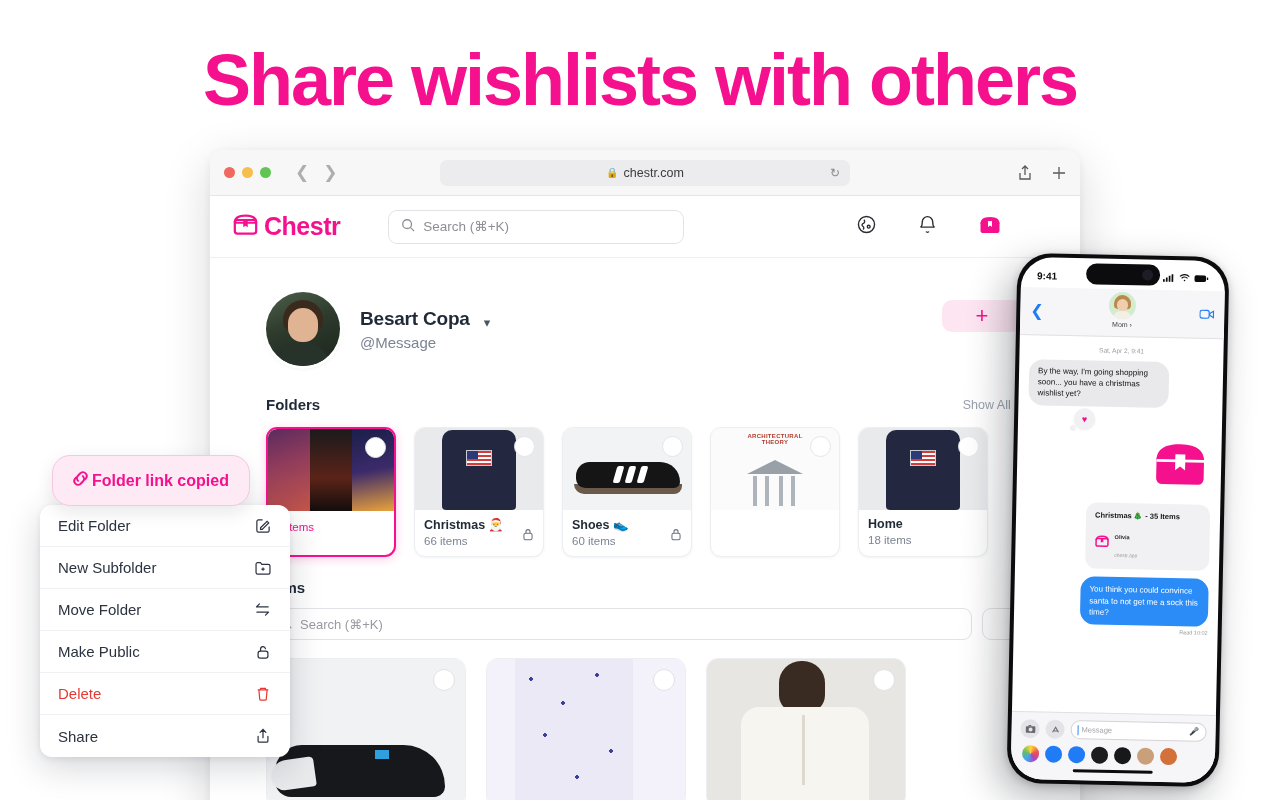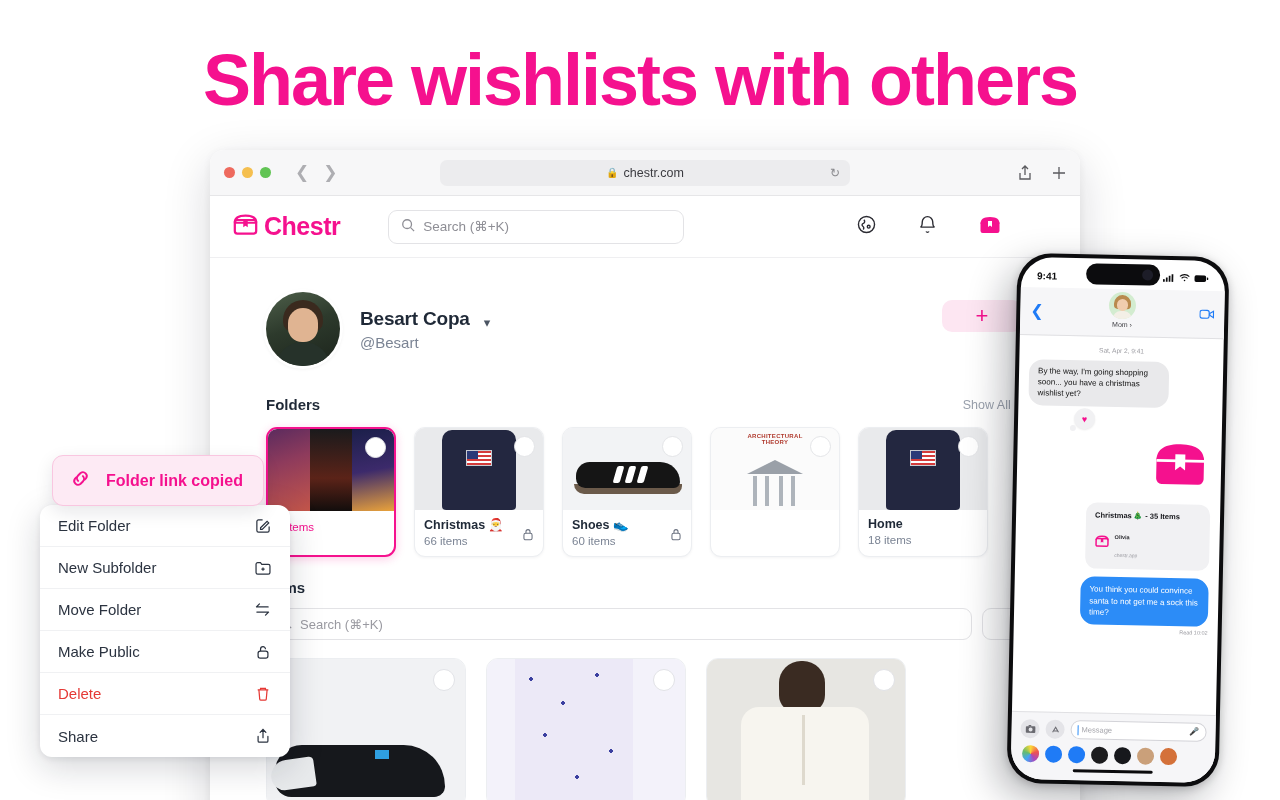--- a/index.html
+++ b/index.html
@@ -311,23 +311,23 @@
     background:#f7f5ef; border-radius: 18px 18px 0 0;
   }
   .img-model .plk {
     position:absolute; left:95px; top:56px; width:3px; height:70px; background:#ded9cd;
   }
 
   
   .toast {
     position:absolute; left:52px; top:455px;
     background:#fdeaf4; border:1px solid #f9c6e0;
-    border-radius: 11px;
+    border-radius: 18px;
     padding: 11px 20px 11px 16px;
-    display:flex; align-items:center; gap:14px;
+    display:flex; align-items:center; 
     color:#F5118E; font-weight:700; font-size:16px;
     box-shadow: 0 6px 18px rgba(16,24,40,0.10);
     z-index: 40;
   }
   .ctx-menu {
     position:absolute; left:40px; top:505px;
     width:250px;
     background:#fff; border-radius: 12px;
     box-shadow: 0 10px 34px rgba(16,24,40,0.18), 0 2px 6px rgba(16,24,40,0.08);
     overflow:hidden; z-index: 39;
@@ -541,21 +541,21 @@
 
   <div class="profile-row">
     <div class="avatar">
         <span class="body"></span>
       </div>
     <div class="profile-text">
       <div style="display:flex;align-items:flex-end">
         <div class="profile-name">Besart Copa</div>
         <span class="profile-caret">▾</span>
       </div>
-      <div class="profile-handle">@Besart</div>
+      <div class="profile-handle">@Message</div>
     </div>
     <div class="add-btn">+</div>
   </div>
 
   <div class="section-head">
     <div class="section-title">Folders</div>
     <div class="show-all">
       <span>Show All</span>
       <span>▾</span>
     </div>

